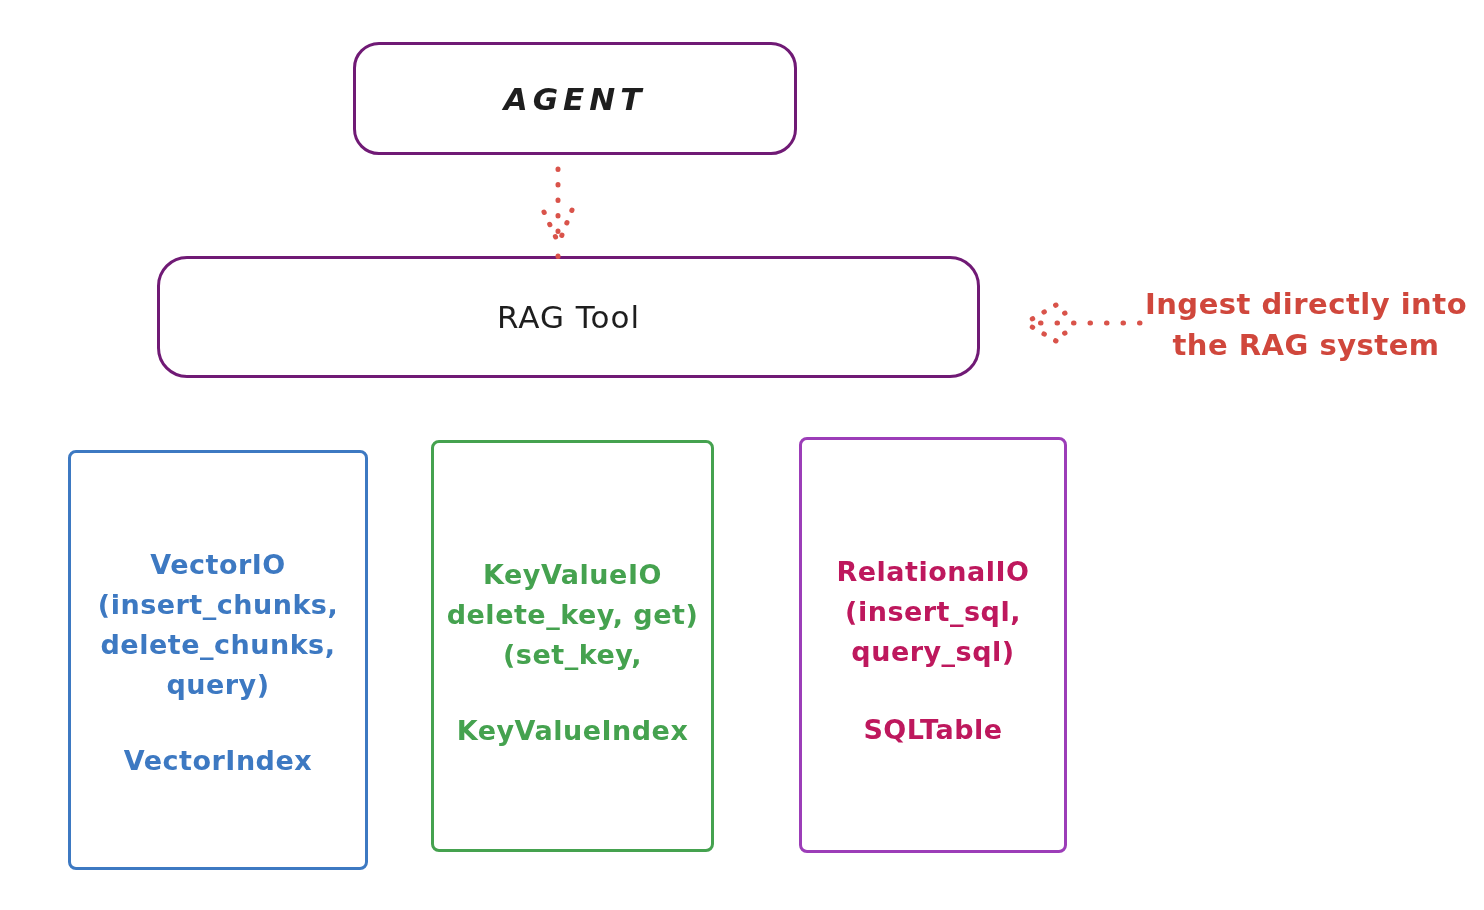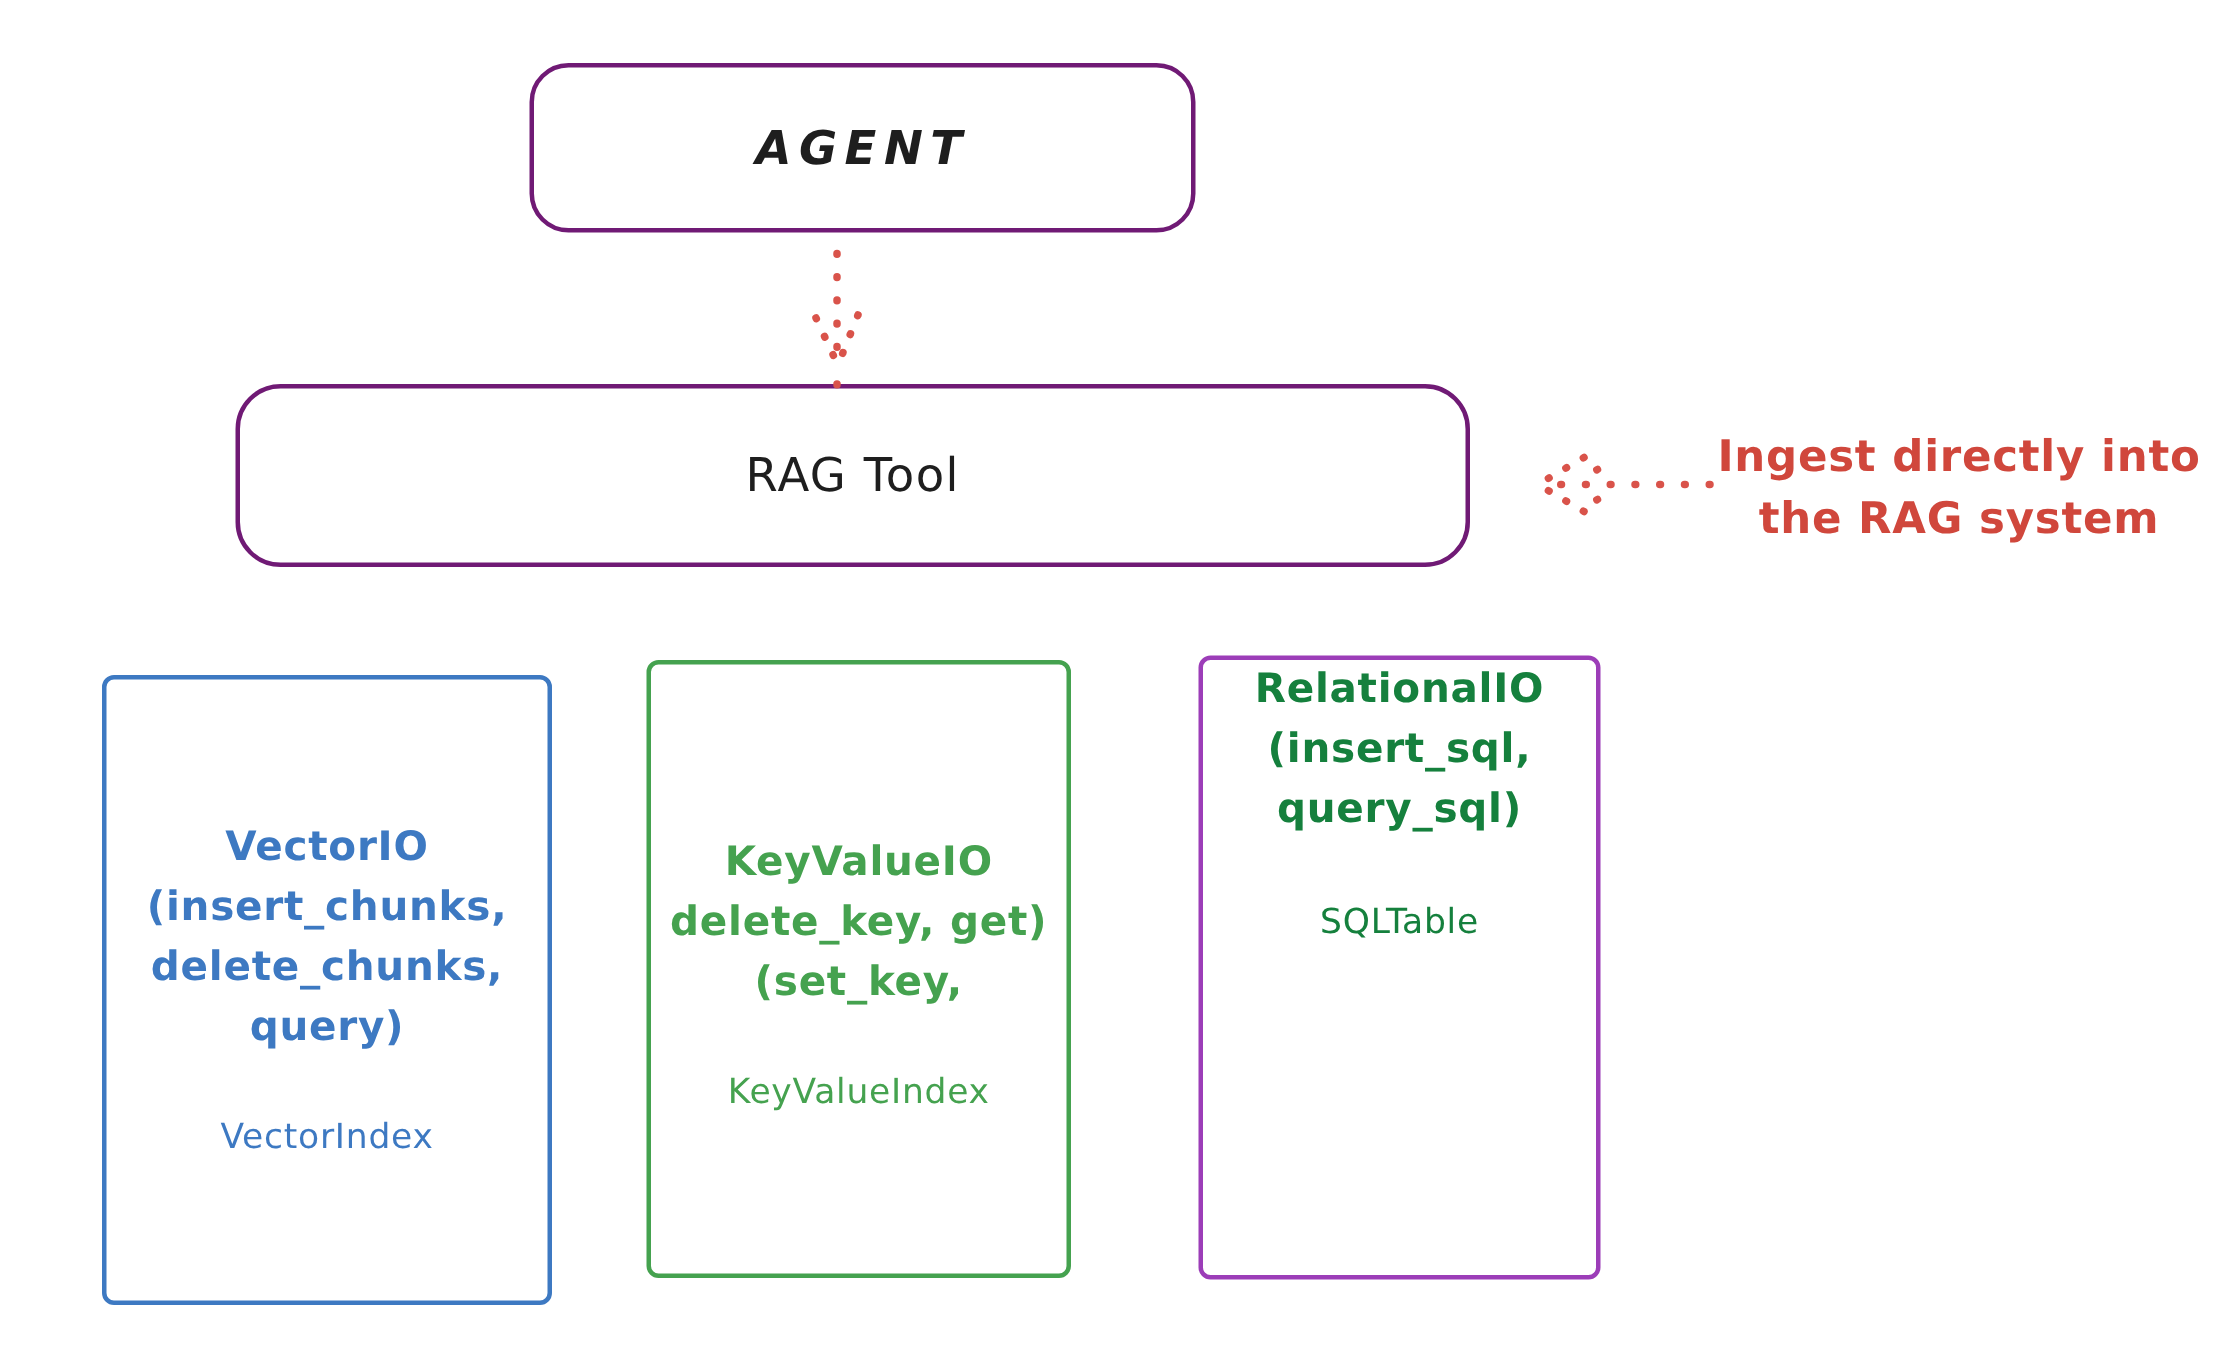--- a/index.html
+++ b/index.html
@@ -59,22 +59,22 @@
     align-items: center;
     text-align: center;
   }
   .backend .title-block {
     font-size: 27px;
     font-weight: 600;
     line-height: 40px;
     letter-spacing: 0.5px;
   }
   .backend .index-label {
-    font-size: 23px;
-    font-weight: 400;
+    font-size: 27px;
+    font-weight: 700;
     letter-spacing: 0.5px;
   }
   .backend-vector {
     left: 68px; top: 450px;
     width: 300px; height: 420px;
     border: 3px solid #3d79c2;
     color: #3d79c2;
     padding-top: 92px;
   }
   .backend-vector .index-label { margin-top: 40px; }
@@ -83,21 +83,22 @@
     width: 283px; height: 412px;
     border: 3px solid #45a24f;
     color: #45a24f;
     padding-top: 112px;
   }
   .backend-keyvalue .index-label { margin-top: 40px; }
   .backend-relational {
     left: 799px; top: 437px;
     width: 268px; height: 416px;
     border: 3px solid #9c3db8;
-    color: #15803d;
+    color: #be185d;
+    padding-top: 112px;
   }
   .backend-relational .index-label { margin-top: 42px; }
   .annotation-text {
     position: absolute;
     left: 1128px; top: 284px;
     width: 356px;
     text-align: center;
     color: #d0473c;
     font-size: 29px;
     font-weight: 700;

